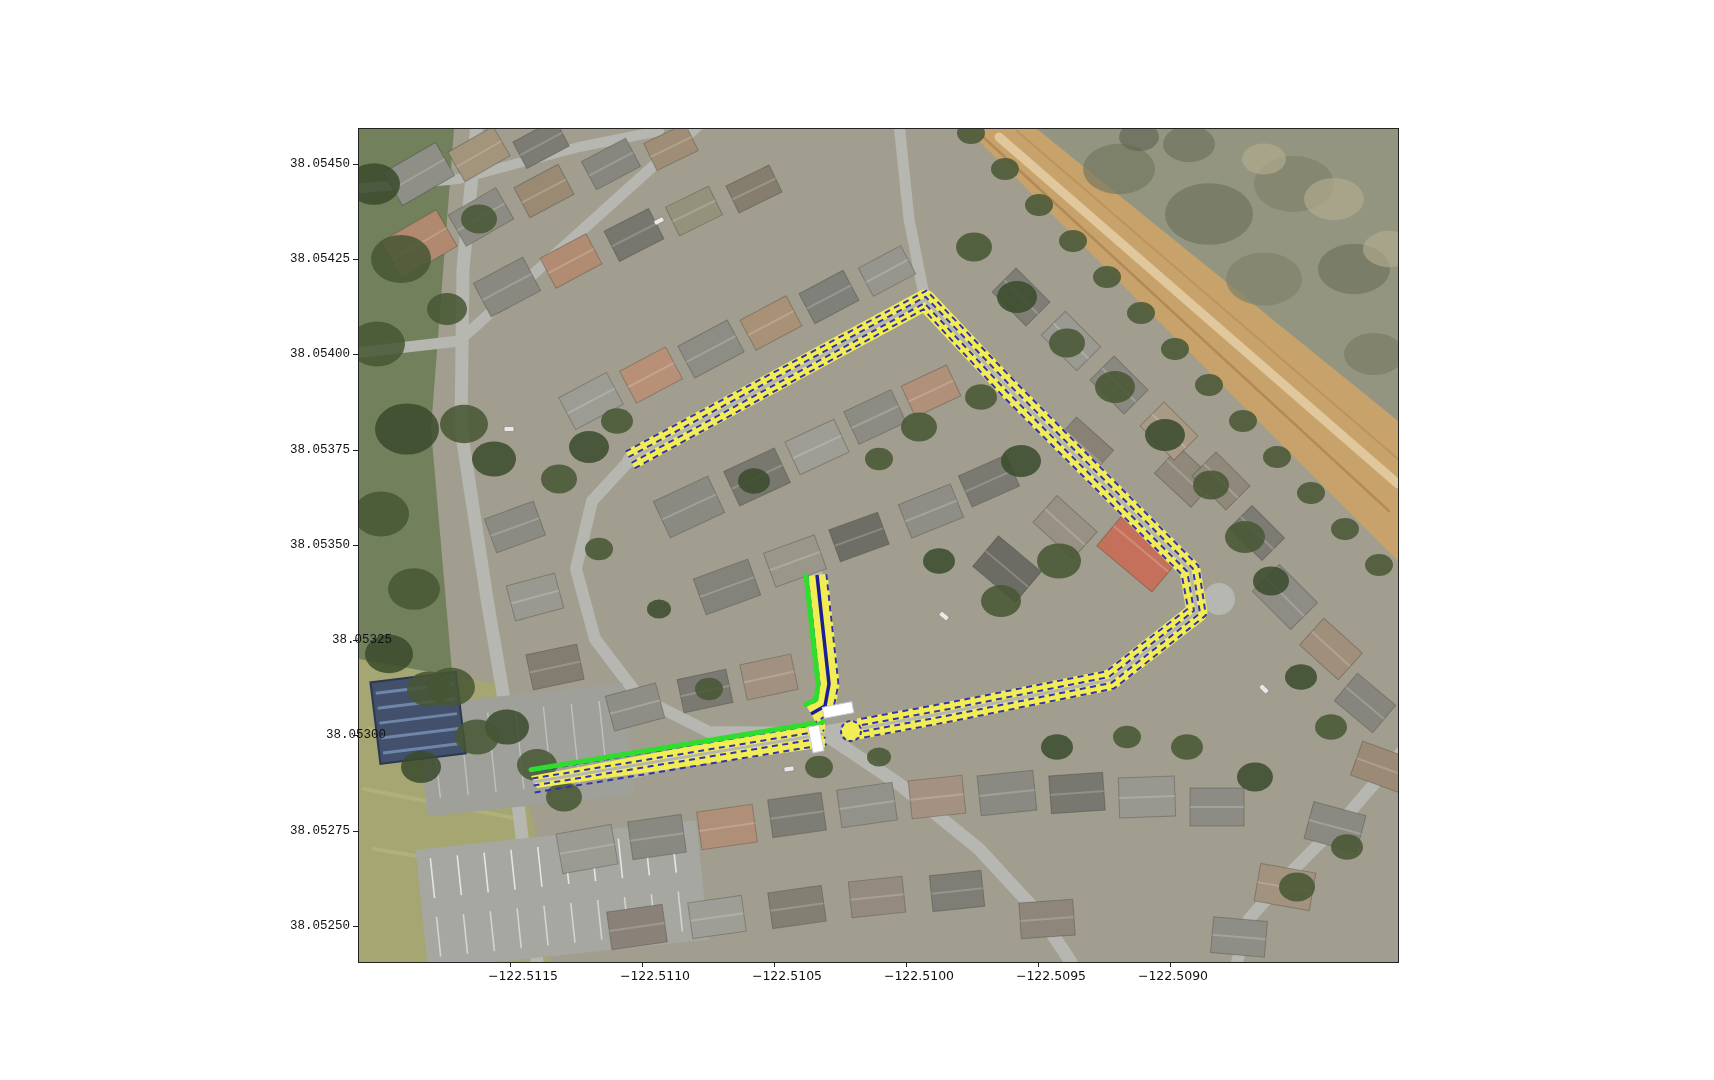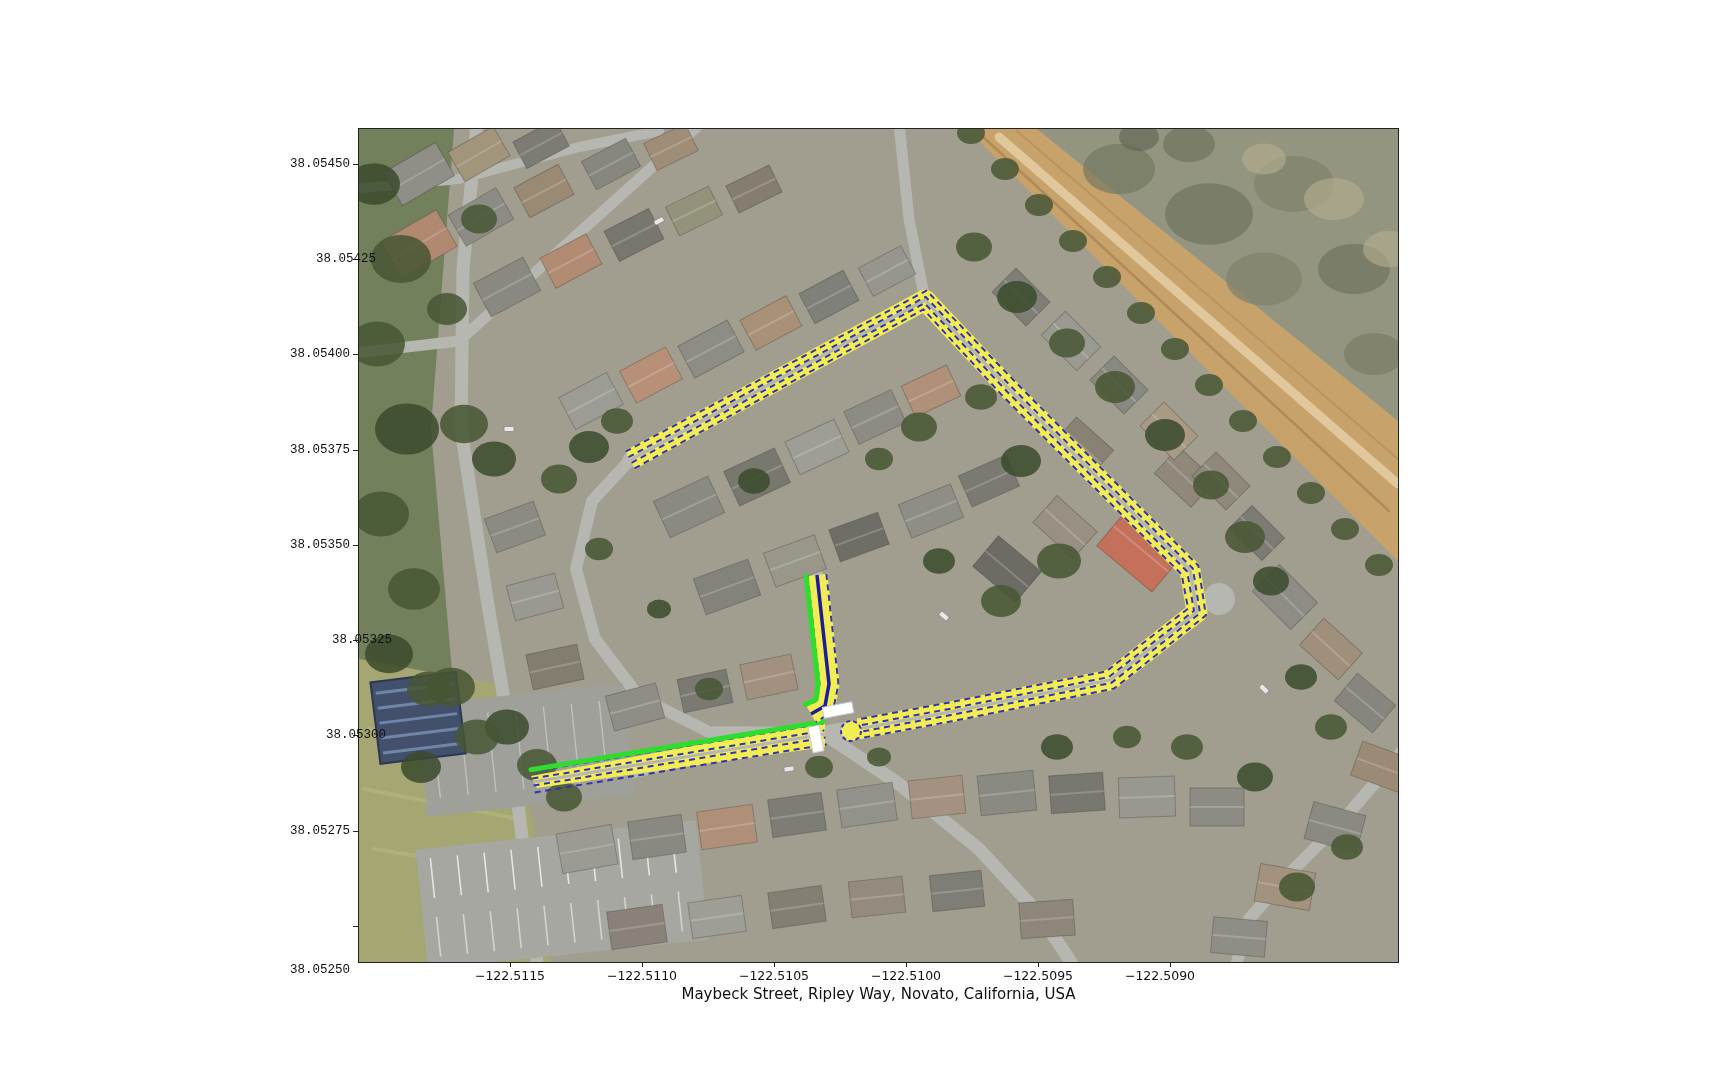--- a/index.html
+++ b/index.html
@@ -4,21 +4,21 @@
 <style>
   html,body{margin:0;padding:0;background:#ffffff;}
   .fig{position:relative;width:1714px;height:1080px;background:#ffffff;
        font-family:"DejaVu Sans",sans-serif;color:#111;overflow:hidden;}
   .plot{position:absolute;left:358px;top:128px;width:1039px;height:833px;
         border:1px solid #222;background:#a29e8f;}
   .plot svg{position:absolute;left:0;top:0;display:block;}
   .xtick{position:absolute;width:1px;height:5px;background:#222;}
   .ytick{position:absolute;width:5px;height:1px;background:#222;}
   .xticklabel{position:absolute;font-size:12.5px;white-space:nowrap;
-              transform:translateX(-50%);color:#111;}
+              transform:translateX(-50%);color:#111;margin-left:13px;}
   .yticklabel{position:absolute;left:0;width:350px;text-align:right;
               font-size:12.5px;transform:translateY(-50%);color:#111;font-family:Liberation Mono, monospace;}
   .xlabel{position:absolute;left:358px;top:985px;width:1041px;text-align:center;
           font-size:15px;color:#111;}
 </style>
 </head>
 <body>
 
 <div class="fig">
   <div class="plot">
@@ -505,30 +505,29 @@
       <div class="xticklabel" style="left: 774px; top: 968px;">−122.5105</div>
       <div class="xtick" style="left: 906px; top: 962px;"></div>
       <div class="xticklabel" style="left: 906px; top: 968px;">−122.5100</div>
       <div class="xtick" style="left: 1038px; top: 962px;"></div>
       <div class="xticklabel" style="left: 1038px; top: 968px;">−122.5095</div>
       <div class="xtick" style="left: 1170px; top: 962px;"></div>
       <div class="xticklabel" style="left: 1160px; top: 968px;">−122.5090</div>
       <div class="ytick" style="left: 353px; top: 164px;"></div>
       <div class="yticklabel" style="top: 164px;">38.05450</div>
       <div class="ytick" style="left: 353px; top: 259px;"></div>
-      <div class="yticklabel" style="top: 259px; padding-left: 26px;">38.05425</div>
+      <div class="yticklabel" style="top: 259px;">38.05425</div>
       <div class="ytick" style="left: 353px; top: 354px;"></div>
       <div class="yticklabel" style="top: 354px;">38.05400</div>
       <div class="ytick" style="left: 353px; top: 450px;"></div>
       <div class="yticklabel" style="top: 450px;">38.05375</div>
       <div class="ytick" style="left: 353px; top: 545px;"></div>
       <div class="yticklabel" style="top: 545px;">38.05350</div>
       <div class="ytick" style="left: 353px; top: 640px;"></div>
       <div class="yticklabel" style="top: 640px; padding-left: 42px;">38.05325</div>
       <div class="ytick" style="left: 353px; top: 735px;"></div>
       <div class="yticklabel" style="top: 735px; margin-left: 36px;">38.05300</div>
       <div class="ytick" style="left: 353px; top: 831px;"></div>
       <div class="yticklabel" style="top: 831px;">38.05275</div>
       <div class="ytick" style="left: 353px; top: 926px;"></div>
-      <div class="yticklabel" style="top: 926px; margin-top: 44px;">38.05250</div>
+      <div class="yticklabel" style="top: 926px;">38.05250</div>
     </div>
-  <div class="xlabel">Maybeck Street, Ripley Way, Novato, California, USA</div>
 </div>
 
 </body></html>

